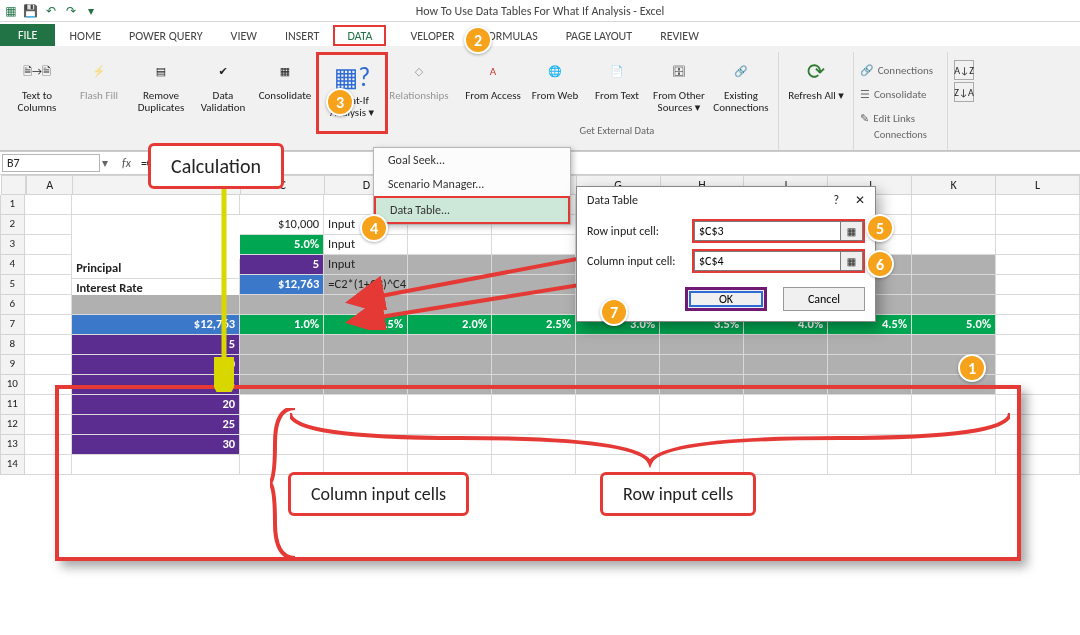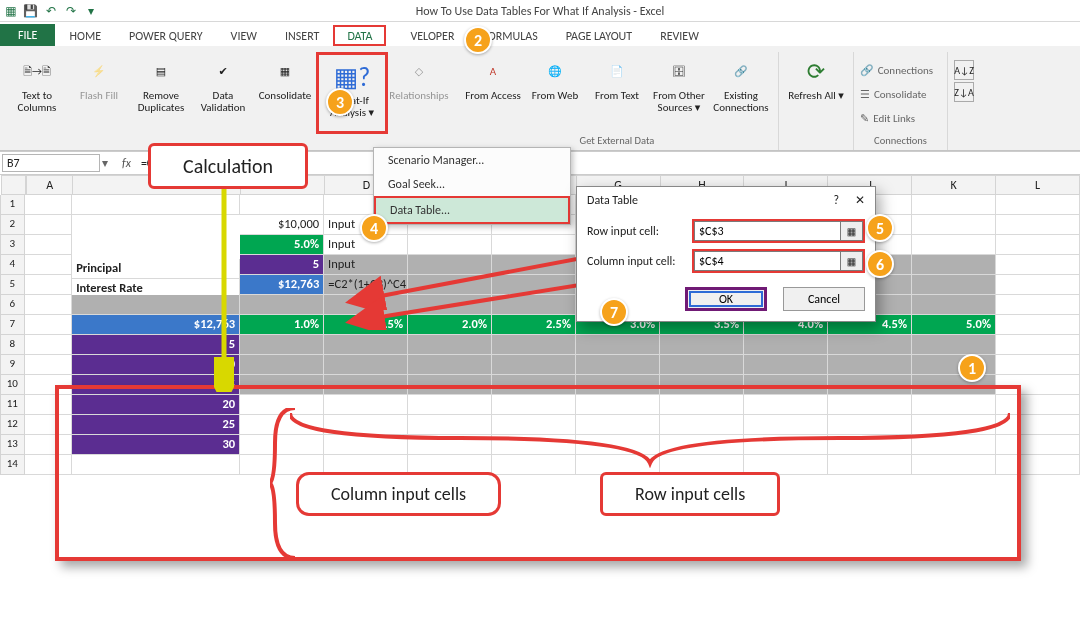--- a/index.html
+++ b/index.html
@@ -14,21 +14,21 @@
   .tab.file { background:#217346; color:#fff; font-weight:400; padding:4px 18px; }
   .tab.active { border:2px solid #e53935; padding:2px 12px 1px; color:#217346; }
 
   .ribbon { height: 105px; background:#f1f1f1; border-bottom:1px solid #c4c4c4; display:flex; align-items:flex-start; padding-top:6px; position:relative; }
   .ribbon-group { display:flex; flex-direction:column; align-items:center; padding:0 6px; height:100%; border-right:1px solid #d8d8d8; }
   .ribbon-group.noborder { border-right:none; }
   .ribbon-btn { display:flex; flex-direction:column; align-items:center; justify-content:flex-start; width:62px; height:72px; padding:2px; text-align:center; font-size:11px; line-height:12px; cursor:pointer; }
   .ribbon-btn .ic { height:36px; display:flex; align-items:center; justify-content:center; }
   .ribbon-btn.dim { opacity:.45; }
   .ribbon-row { display:flex; }
-  .ribbon-group-label { font-size:10.5px; color:#666; margin-top:auto; padding-bottom:3px; }
+  .ribbon-group-label { font-size:10.5px; color:#666; margin-top:auto; padding-bottom:15px; }
   .whatif-wrap { border:3px solid #e53935; padding:2px; }
   .side-list { display:flex; flex-direction:column; gap:4px; padding-top:8px; padding-right:8px; }
   .side-list .row { display:flex; align-items:center; gap:4px; font-size:11px; color:#666; }
   .az { display:flex; flex-direction:column; gap:2px; padding:8px 0 0 6px; }
   .az .btn { width:20px;height:20px; border:1px solid #aaa; font-size:10px; display:flex; align-items:center; justify-content:center; }
 
   .drop-menu { position:absolute; top:147px; left:373px; width:198px; background:#fcfcfc; border:1px solid #b5b5b5; box-shadow:2px 2px 6px rgba(0,0,0,.25); z-index:5; }
   .drop-menu .item { padding:5px 14px; font-size:12px; color:#333; cursor:pointer; }
   .drop-menu .item.hl { background:#cde8d8; border:2px solid #e53935; }
 
@@ -62,21 +62,21 @@
   .dialog .fr { display:flex; align-items:center; gap:8px; margin:6px 0; }
   .dialog .fr label { width:110px; font-size:12px; text-align:left; }
   .dialog .fr .ibox { flex:1; display:flex; border:2px solid #e53935; }
   .dialog .fr input { flex:1; border:1px solid #7a7a7a; font-size:12px; padding:1px 4px; height:20px; }
   .dialog .fr .sel { width:22px; height:20px; border:1px solid #7a7a7a; border-left:none; background:#eee; font-size:10px; display:flex; align-items:center; justify-content:center; }
   .dialog .btns { display:flex; justify-content:flex-end; gap:16px; padding-top:8px; }
   .dialog button { width:82px; height:24px; font-size:12px; background:#f0f0f0; border:1px solid #999; cursor:pointer; }
   .dialog .ok { border:3px solid #701a75; outline:2px solid #2e6bd6; outline-offset:-6px; }
 
   .badge-num { width:28px; height:28px; border-radius:50%; background:#f6a21b; border:2px solid #fff; color:#fff; font-weight:700; font-size:16px; display:flex; align-items:center; justify-content:center; position:absolute; z-index:20; box-shadow:0 1px 3px rgba(0,0,0,.3); }
-  .callout-box { position:absolute; background:#fff; border:3px solid #e53935; border-radius:6px; padding:8px 32px; font-size:18px; text-align:center; z-index:4; }
+  .callout-box { position:absolute; background:#fff; border:3px solid #e53935; border-radius:6px; padding:8px 20px; font-size:18px; text-align:center; z-index:4; }
   .big-border { position:absolute; border:4px solid #e53935; z-index:3; pointer-events:none; box-shadow: 6px 6px 10px rgba(0,0,0,.35); }
 
   .brace { position:absolute; z-index:3; }
 </style>
 </head>
 <body>
 
 <div class="qat">
   <span class="ql">▦</span>
   <span class="ql">💾</span>
@@ -189,22 +189,22 @@
     <div class="ribbon-group-label">Connections</div>
   </div>
 
   <div class="az">
     <div class="btn">A↓Z</div>
     <div class="btn">Z↓A</div>
   </div>
 </div>
 
 <div class="drop-menu">
+  <div class="item">Goal Seek...</div>
   <div class="item">Scenario Manager...</div>
-  <div class="item">Goal Seek...</div>
   <div class="item hl">Data Table...</div>
 </div>
 
 <div class="formula-bar" style="margin-top:0">
   <div class="name-box">B7</div>
   <span style="margin-left:-14px;margin-right:14px;color:#666">▾</span>
   <span class="fx">fx</span>
   <div class="fb-input">=C5</div>
 </div>
 
@@ -461,21 +461,21 @@
         </div>
     </div>
     <div class="btns">
       <button class="ok">OK</button>
       <button>Cancel</button>
     </div>
   </div>
 </div>
 
 <div class="callout-box" style="left:148px; top:143px; font-size:20px;">Calculation</div>
-<div class="callout-box" style="left:296px; top:472px;border-radius:13px;">Column input cells</div>
+<div class="callout-box" style="left:288px; top:472px;">Column input cells</div>
 <div class="callout-box" style="left:600px; top:472px;">Row input cells</div>
 
 <div class="big-border" style="left:55px; top:385px; width:966px; height:176px;"></div>
 
 <div class="badge-num" style="left:958px; top:354px;">1</div>
 <div class="badge-num" style="left:464px; top:26px;">2</div>
 <div class="badge-num" style="left:326px; top:88px;">3</div>
 <div class="badge-num" style="left:360px; top:214px;">4</div>
 <div class="badge-num" style="left:866px; top:214px;">5</div>
 <div class="badge-num" style="left:866px; top:250px;">6</div>

